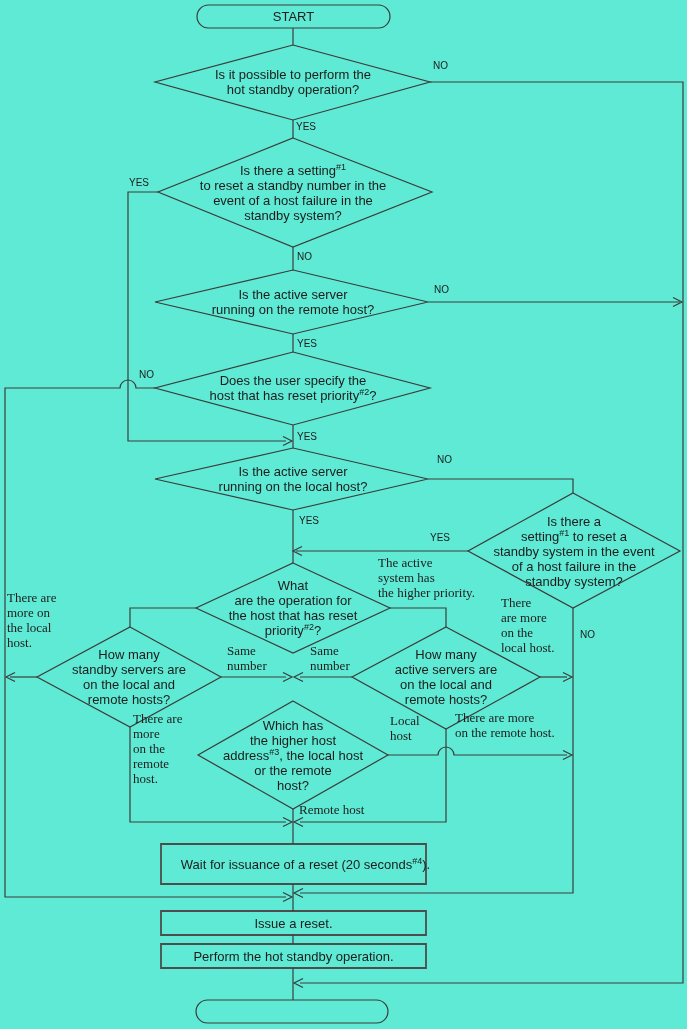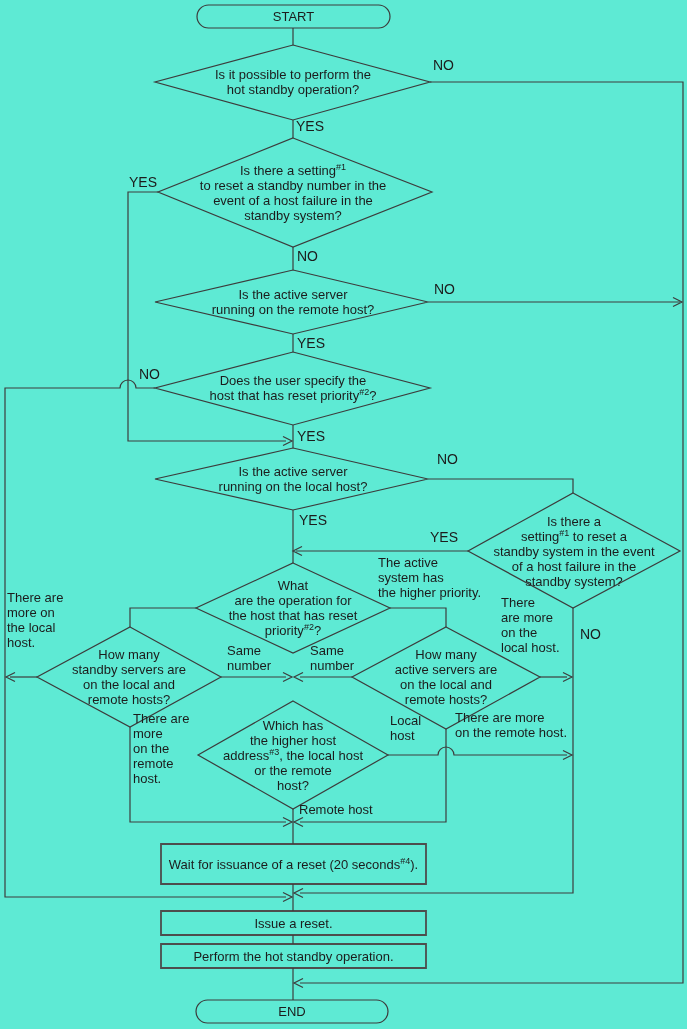--- a/index.html
+++ b/index.html
@@ -8,24 +8,24 @@
     font-family:"Liberation Sans", sans-serif; color:#1c1c1c; overflow:hidden;
   }
   svg.wires { position:absolute; left:0; top:0; width:687px; height:1029px; }
   svg.wires * { vector-effect:non-scaling-stroke; }
   .node-text {
     position:absolute; display:flex; flex-direction:column;
     align-items:center; justify-content:center; text-align:center;
     font-size:13px; line-height:15px; white-space:nowrap;
   }
   .lbl {
-    position:absolute; font-size:13px; line-height:15px; white-space:nowrap;
+    position:absolute; font-size:13px; line-height:15px; white-space:nowrap;font-family:Liberation Serif, serif;
   }
   .yn {
-    position:absolute; font-size:14px; line-height:15px; white-space:nowrap;
+    position:absolute; font-size:10px; line-height:15px; white-space:nowrap;
   }
   sup { font-size:9px; line-height:0; }
 </style>
 </head>
 <body>
 
 <div class="stage">
 
   <svg class="wires" viewBox="0 0 687 1029" fill="none" stroke="#3c3c3c" stroke-width="1.2">
 
@@ -87,21 +87,20 @@
       <path d="M563 750.5 L572 755 L563 759.5"></path>
       <path d="M303 817.5 L294 822 L303 826.5"></path>
       <path d="M283 817.5 L292 822 L283 826.5"></path>
       <path d="M303 888.5 L294 893 L303 897.5"></path>
       <path d="M283 892.5 L292 897 L283 901.5"></path>
       <path d="M303 978.5 L294 983 L303 987.5"></path>
     </g>
   </svg>
 
   <div class="node-text" style="left:197px;top:5px;width:193px;height:23px">START</div>
-  <div class="node-text" style="left:196px;top:1000px;width:192px;height:23px">END</div>
 
   <div class="node-text" style="left:163px;top:60px;width:260px;height:44px">
       <div>Is it possible to perform the</div>
       <div>hot standby operation?</div>
     </div>
   <div class="node-text" style="left:163px;top:163px;width:260px;height:60px">
       <div>Is there a setting<sup>#1</sup></div>
       <div>to reset a standby number in the</div>
       <div>event of a host failure in the</div>
       <div>standby system?</div>
@@ -144,21 +143,21 @@
       <div>remote hosts?</div>
     </div>
   <div class="node-text" style="left:203px;top:718px;width:180px;height:75px">
       <div>Which has</div>
       <div>the higher host</div>
       <div>address<sup>#3</sup>, the local host</div>
       <div>or the remote</div>
       <div>host?</div>
     </div>
 
-  <div class="node-text" style="left:161px;top:844px;width:265px;height:40px">
+  <div class="node-text" style="left:173px;top:844px;width:265px;height:40px">
       <div>Wait for issuance of a reset (20 seconds<sup>#4</sup>).</div>
     </div>
   <div class="node-text" style="left:161px;top:944px;width:265px;height:24px">Perform the hot standby operation.</div>
   <div class="node-text" style="left:161px;top:911px;width:265px;height:24px">Issue a reset.</div>
 
   <div class="yn" style="left:433px;top:58px">NO</div>
   <div class="yn" style="left:296px;top:119px">YES</div>
   <div class="yn" style="left:129px;top:175px">YES</div>
   <div class="yn" style="left:297px;top:249px">NO</div>
   <div class="yn" style="left:434px;top:282px">NO</div>

